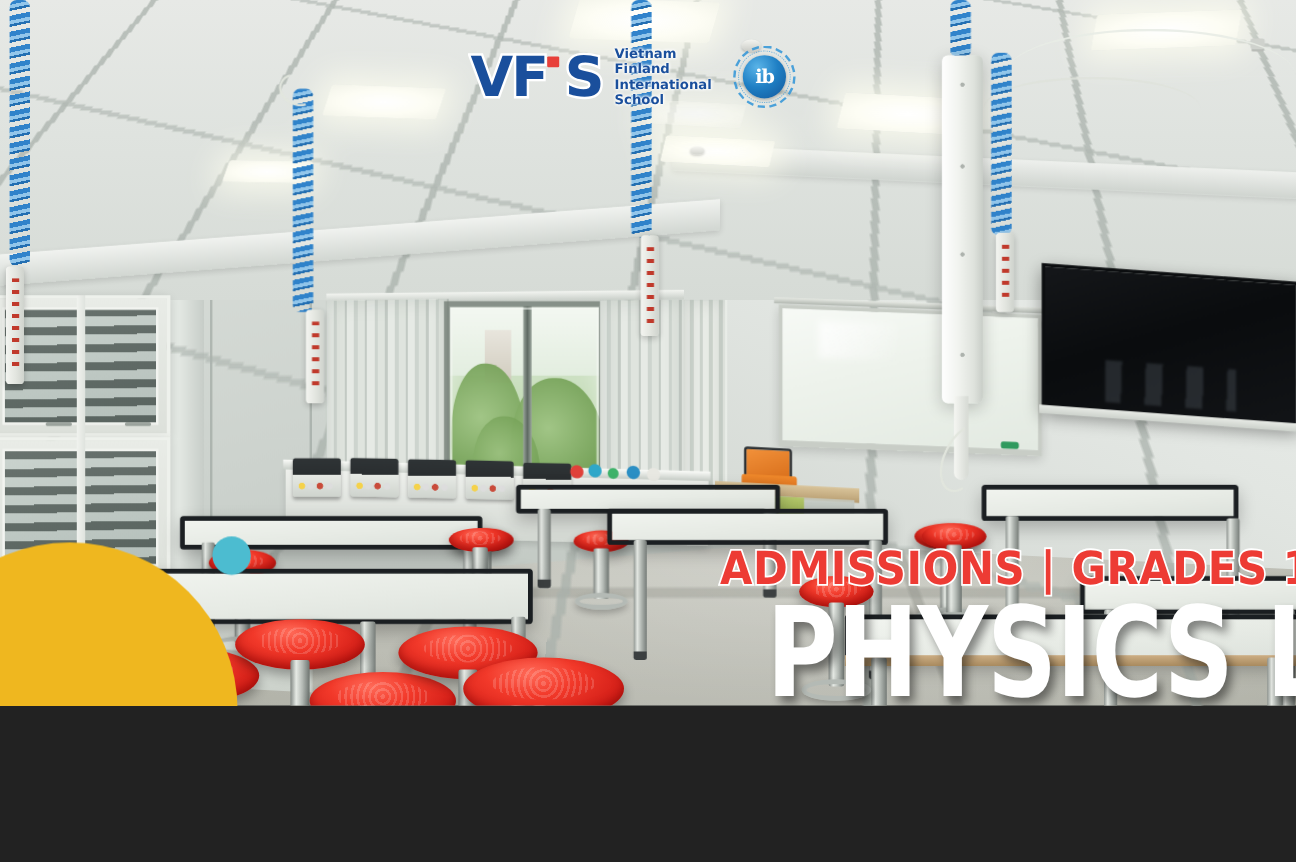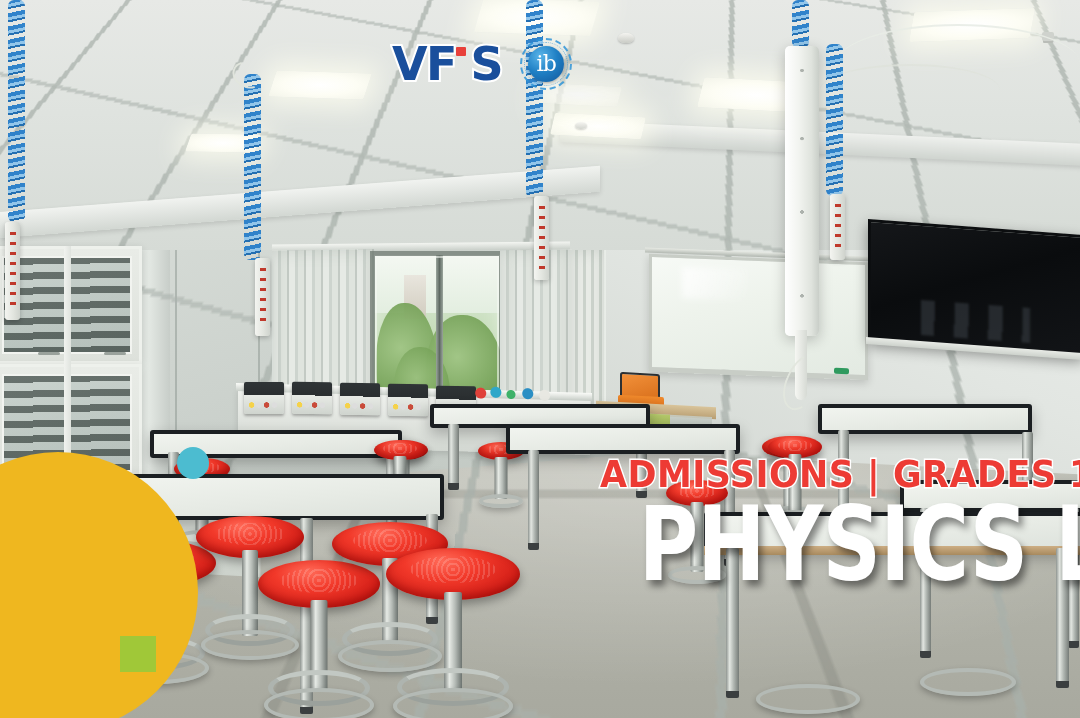--- a/index.html
+++ b/index.html
@@ -4,21 +4,21 @@
 <title>VFIS Physics Lab Admissions Banner</title>
 <style>
   * { box-sizing: border-box; margin: 0; padding: 0; }
   html, body {
     background: #222;
     font-family: "Liberation Sans", sans-serif;
   }
   #stage {
     position: relative;
     width: 1080px;
-    height: 718px;
+    height: 588px;
     overflow: hidden;
     background: #c9cfc8;
   }
 
   
   .scene { position: absolute; inset: 0; overflow: hidden; }
 
   
   .ceiling {
     position: absolute; left: 0; top: 0; width: 1080px; height: 250px;
@@ -450,21 +450,21 @@
     position: absolute; inset: 4px; border-radius: 50%;
     border: 1px dotted #2f94d8; opacity: .6;
   }
   .ib-disc {
     position: absolute; inset: 8px; border-radius: 50%;
     background: radial-gradient(circle at 34% 28%, #5ab4e8 0%, #1f7fc4 48%, #12569a 100%);
     display: flex; align-items: center; justify-content: center;
     box-shadow: 0 1px 3px rgba(0,0,0,.3);
   }
   .ib-text {
-    color: #fff; font-weight: 400; font-size: 22px; line-height: 1;
+    color: #fff; font-weight: 700; font-size: 16px; line-height: 1;
     font-family: "DejaVu Serif", serif; letter-spacing: -1px;
   }
 
   
   .kicker {
     position: absolute; left: 560px; top: 452px; width: 500px;
     text-align: right;
     font-family: "DejaVu Sans", sans-serif;
     font-size: 38px; font-weight: 700;
     letter-spacing: 0.5px;
@@ -731,20 +731,26 @@
 
   <div class="yellow-circle" style="background: rgb(239, 183, 31);"></div>
   <div class="green-square" style="background: rgb(160, 200, 56);"></div>
   <div class="teal-circle" style="background: rgb(76, 188, 208);"></div>
 
   <div class="logo-bar">
     <div class="vfis-mark" style="color: rgb(26, 79, 156);">
       <span>VF S</span>
       <span class="dot" style="background: rgb(232, 64, 58);"></span>
     </div>
+    <div class="vfis-words" style="color: rgb(26, 79, 156);">
+      <div>Vietnam</div>
+      <div>Finland</div>
+      <div>International</div>
+      <div>School</div>
+    </div>
     <div class="ib-logo">
       <div class="ib-ring"></div>
       <div class="ib-ring2"></div>
       <div class="ib-disc">
         <span class="ib-text">ib</span>
       </div>
     </div>
   </div>
 
   <div class="kicker" style="color: rgb(237, 59, 52); -webkit-text-stroke: 3px rgb(255, 255, 255);">ADMISSIONS | GRADES 1-12</div>

